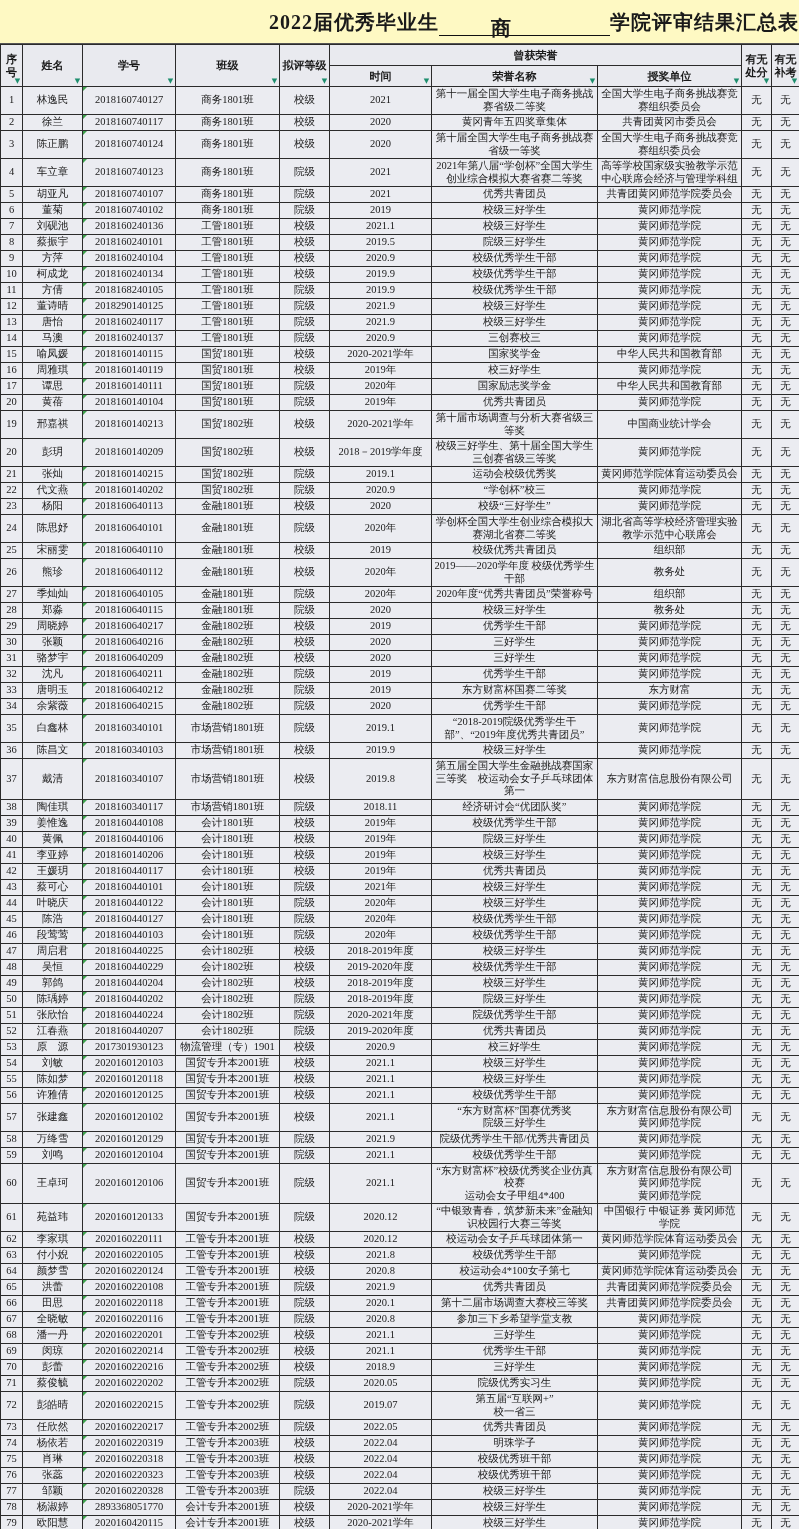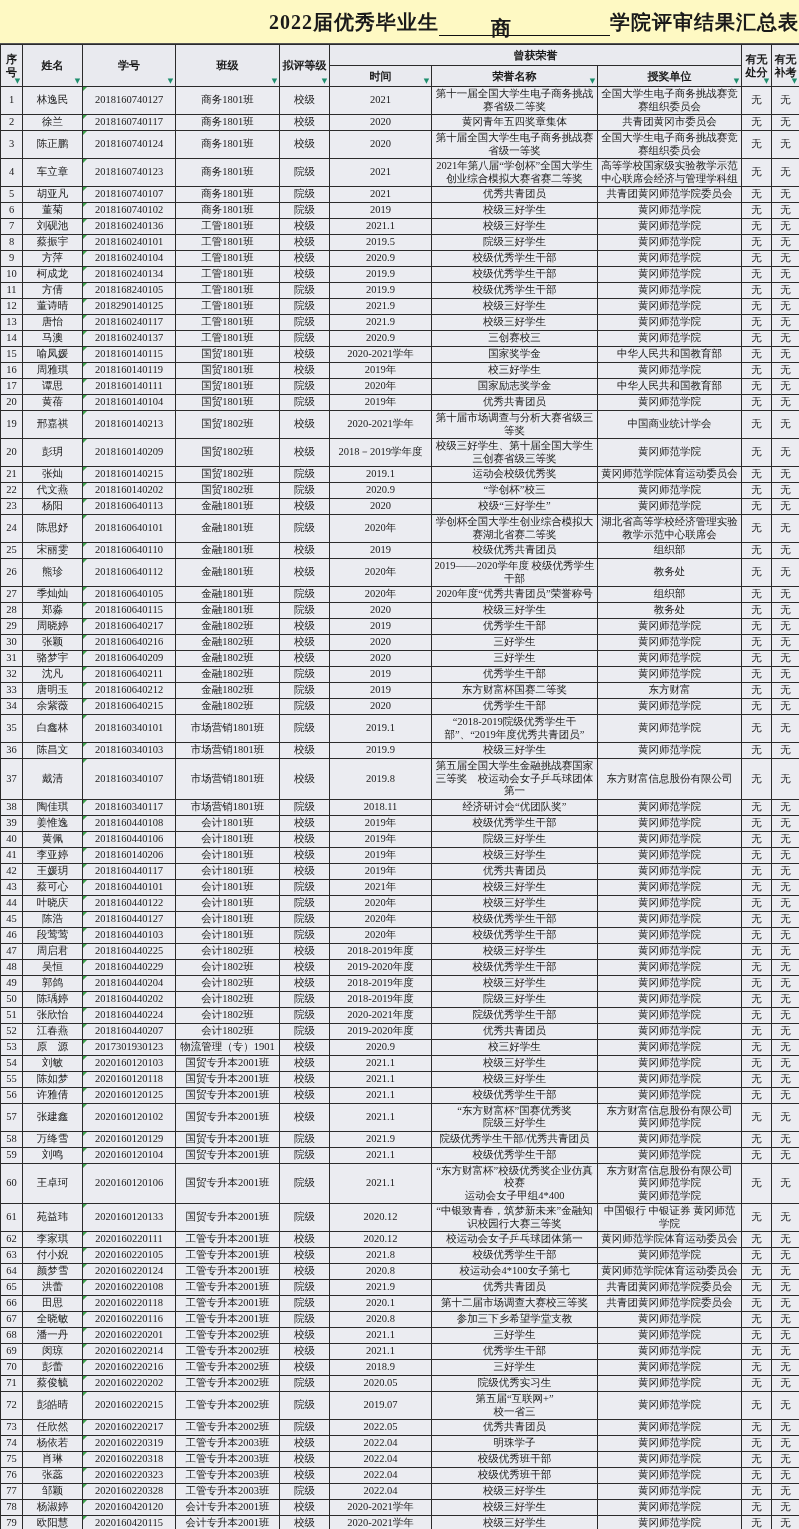--- a/index.html
+++ b/index.html
@@ -1043,21 +1043,21 @@
           <td class="c4">院级</td>
           <td class="c5">2022.04</td>
           <td class="c6">校级三好学生</td>
           <td class="c7">黄冈师范学院</td>
           <td class="c8">无</td>
           <td class="c9">无</td>
         </tr>
         <tr>
           <td class="c0">78</td>
           <td class="c1">杨淑婷</td>
-          <td class="c2">2020160420120</td>
+          <td class="c2">2893368051770</td>
           <td class="c3">会计专升本2001班</td>
           <td class="c4">校级</td>
           <td class="c5">2020-2021学年</td>
           <td class="c6">校级三好学生</td>
           <td class="c7">黄冈师范学院</td>
           <td class="c8">无</td>
           <td class="c9">无</td>
         </tr>
         <tr>
           <td class="c0">79</td>

